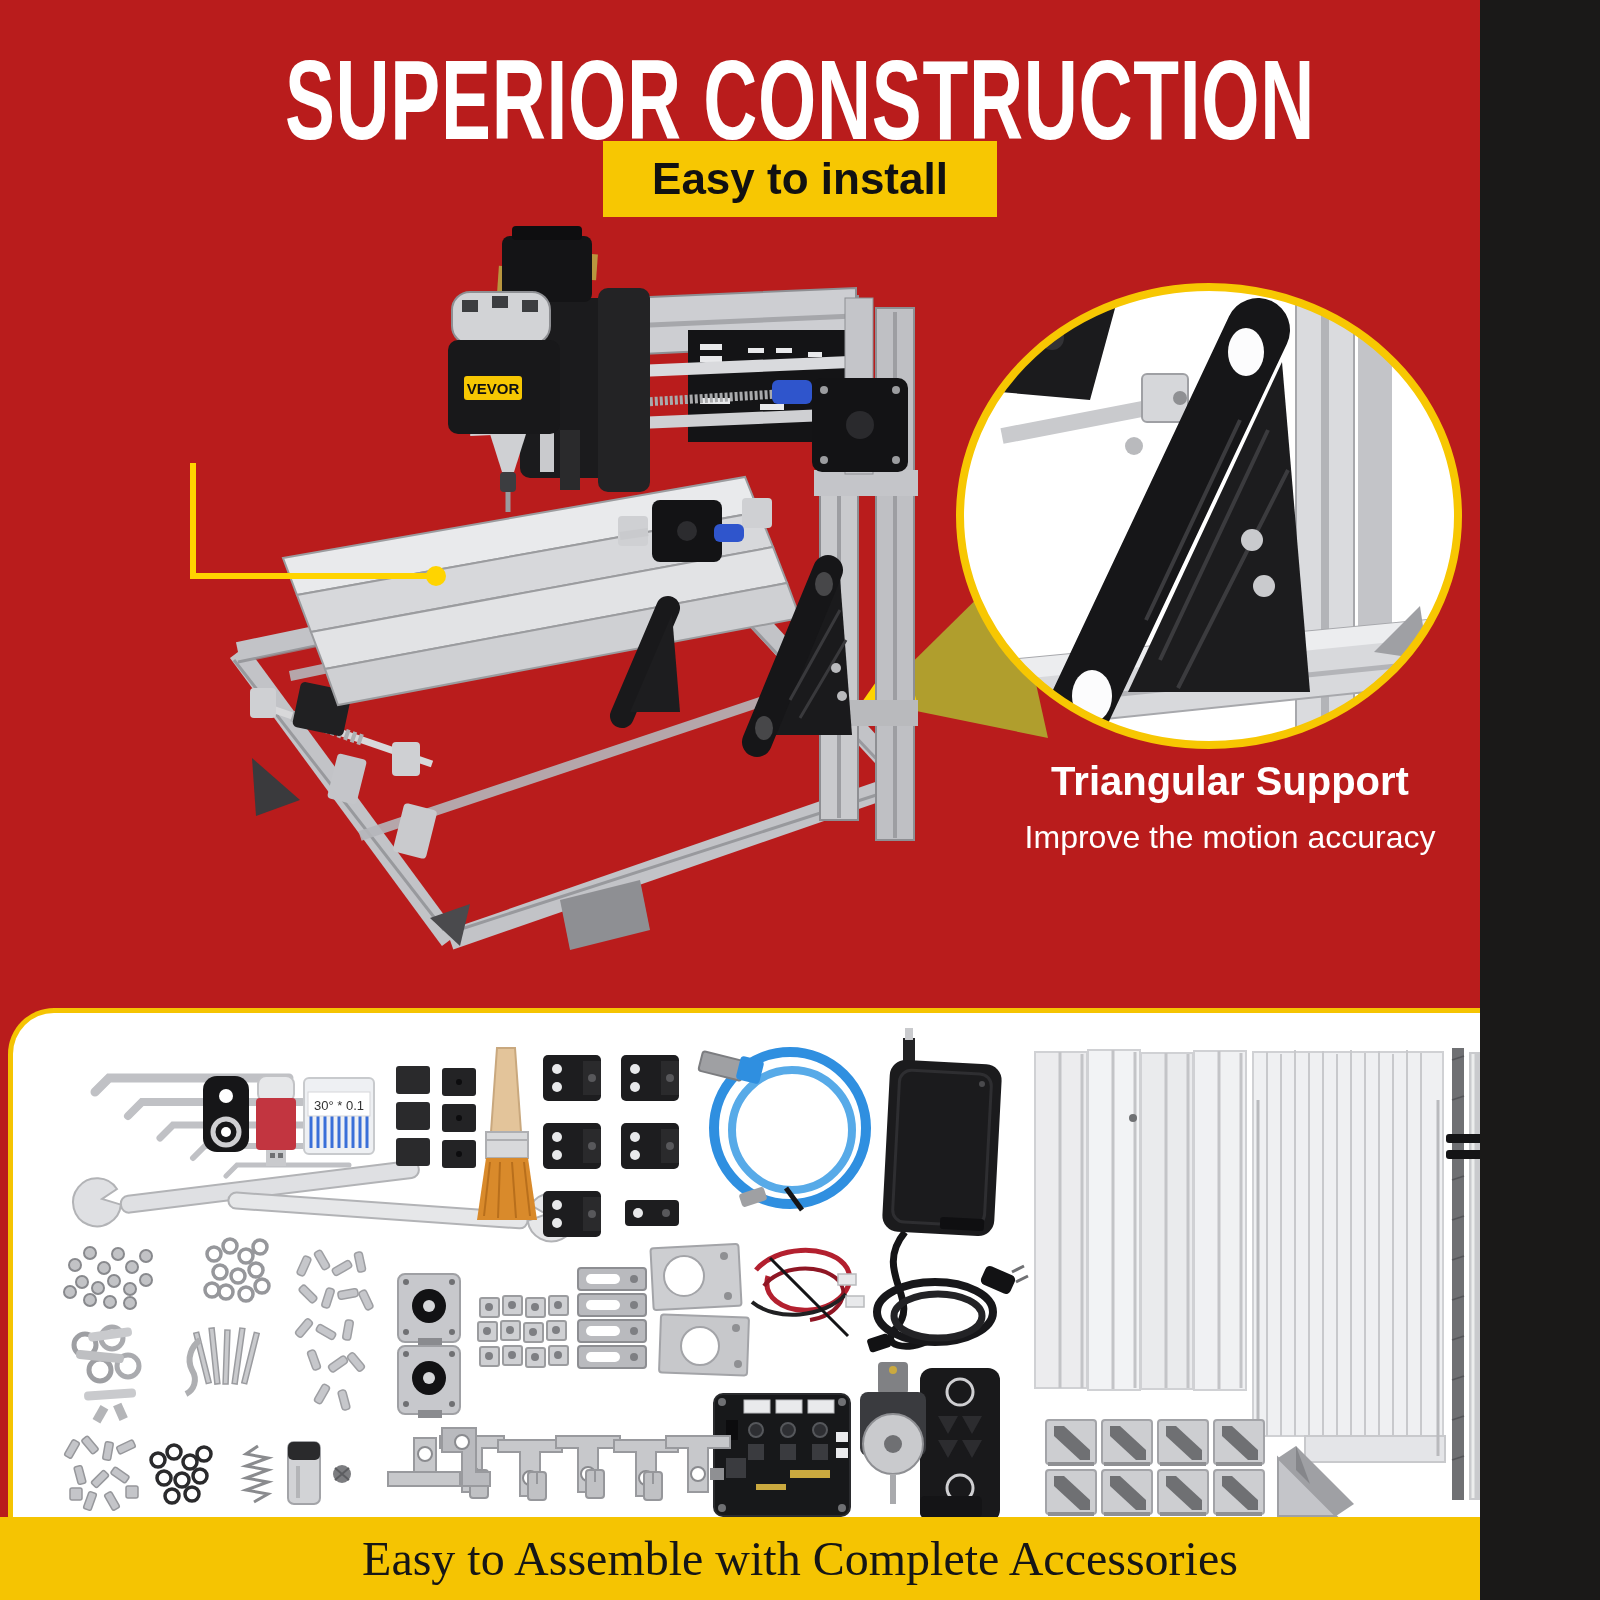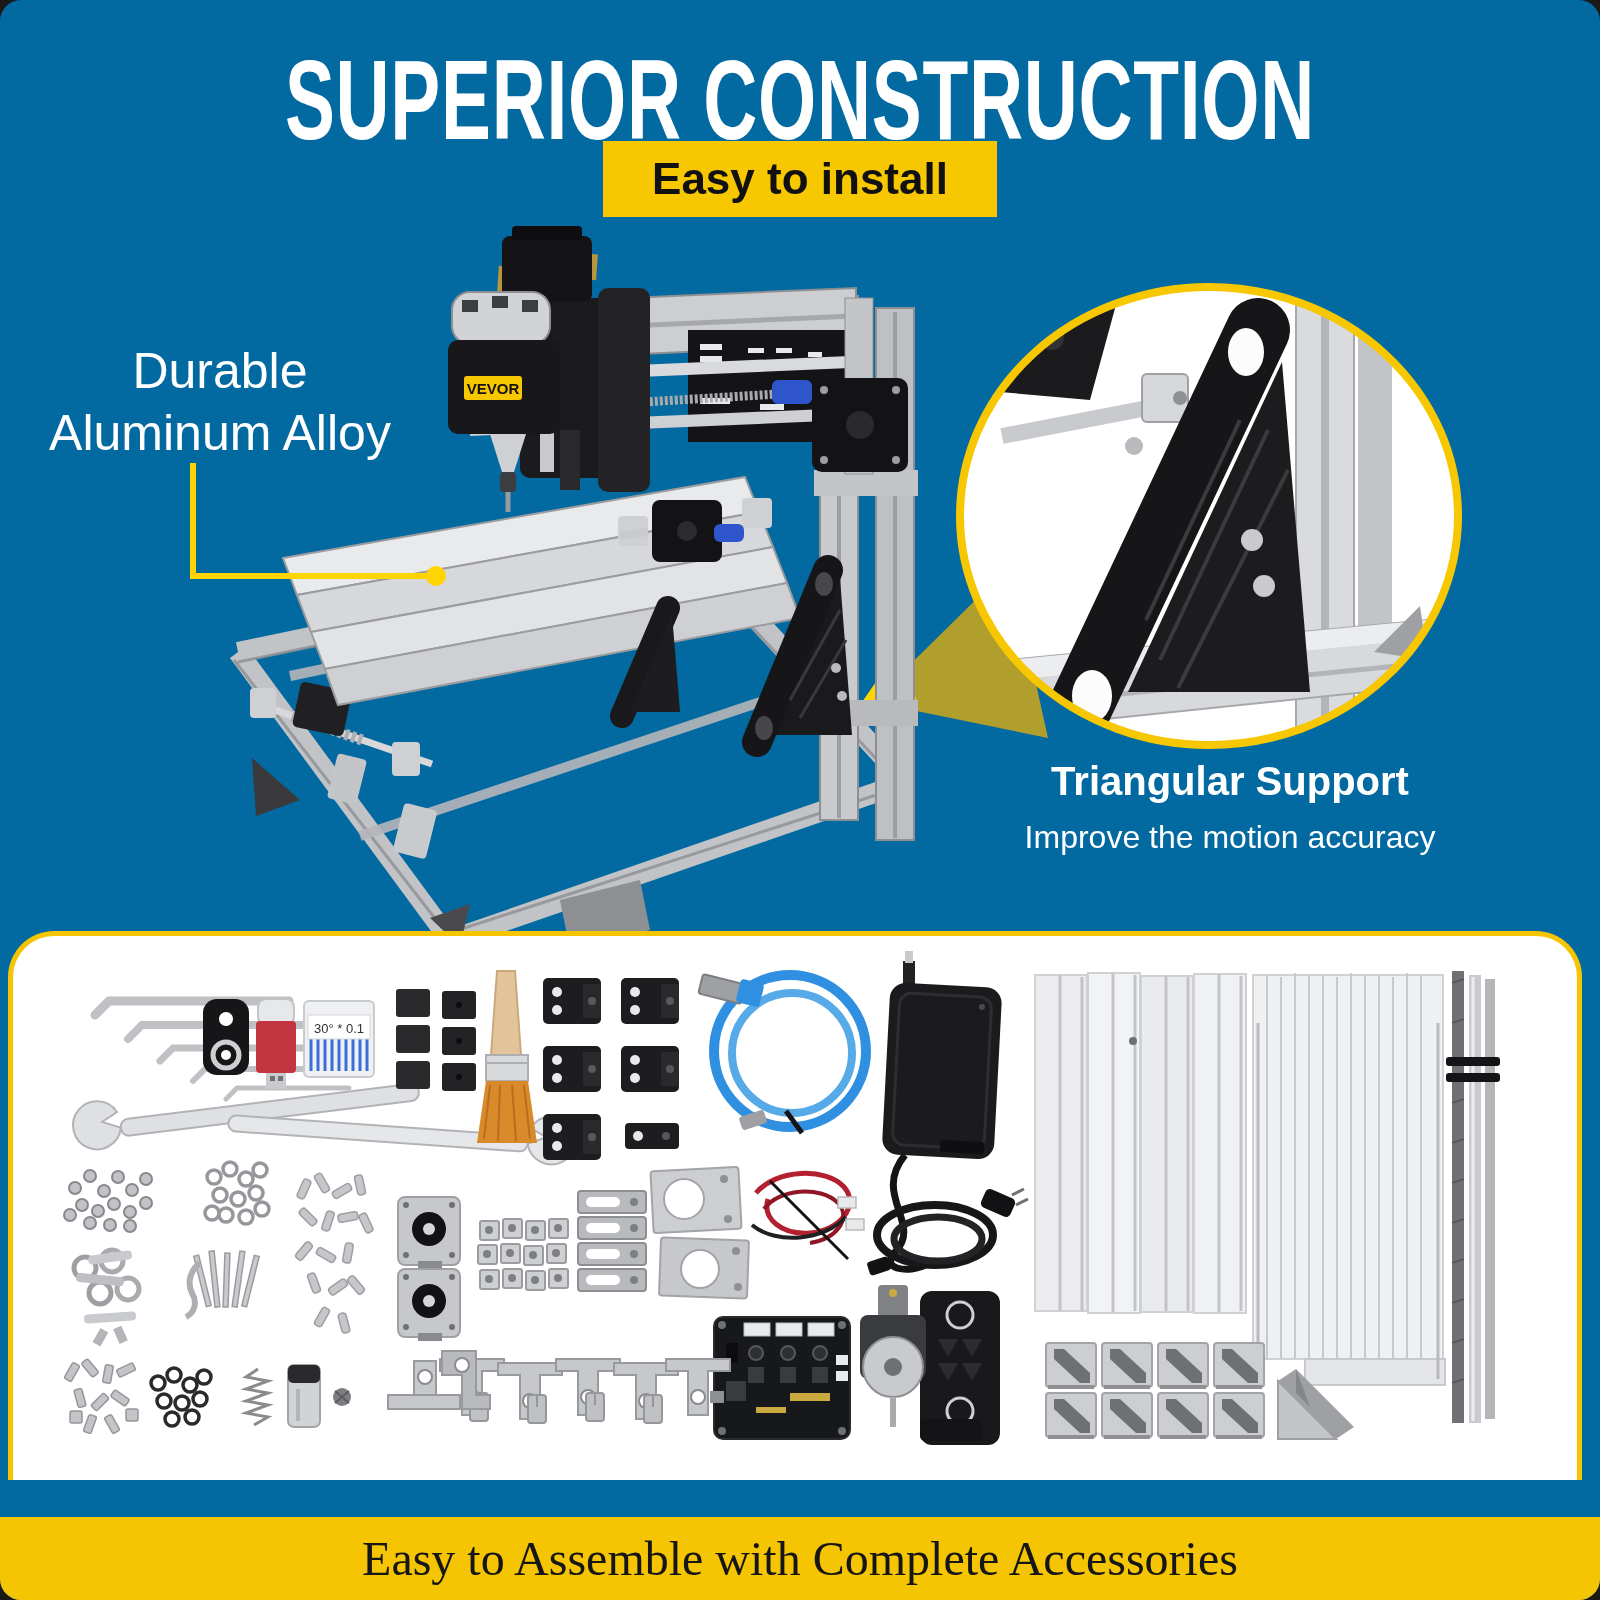--- a/index.html
+++ b/index.html
@@ -1,52 +1,48 @@
 <!DOCTYPE html>
 <html><head>
 <meta charset="utf-8">
 <style>
   html,body{margin:0;padding:0;background:#1a1918;}
-  .stage{position:relative;width:1600px;height:1600px;background:#0369a1;overflow:hidden;
-         font-family:"Liberation Sans",sans-serif;border-radius:21px;}
+  .stage{position:relative;width:1480px;height:1600px;background:#b91c1c;overflow:hidden;
+         font-family:"Liberation Sans",sans-serif;}
   
   .title{position:absolute;left:0;top:36px;width:1600px;text-align:center;
          color:#ffffff;font-size:104px;font-weight:bold;letter-spacing:1px;
          transform:scaleX(.72) scaleY(1.08);transform-origin:50% 0;white-space:nowrap;}
   .badge{position:absolute;left:603px;top:141px;width:394px;height:76px;background:#f7c702;
          display:flex;align-items:center;justify-content:center;
          color:#111;font-size:44px;font-weight:bold;}
   
   .durable{position:absolute;left:0px;top:340px;width:440px;text-align:center;color:#fff;
            font-size:50px;line-height:62px;font-weight:400;}
   .tri{position:absolute;left:880px;top:752px;width:700px;text-align:center;color:#fff;}
   .tri .t1{font-size:40px;font-weight:bold;line-height:58px;}
   .tri .t2{font-size:32px;font-weight:400;line-height:54px;}
   
-  .panel{position:absolute;left:8px;top:931px;width:1574px;height:549px;background:#ffffff;
+  .panel{position:absolute;left:8px;top:1008px;width:1574px;height:549px;background:#ffffff;
          border:5px solid #f5c402;border-bottom:none;border-radius:46px 46px 0 0;box-sizing:border-box;}
   .panel svg{position:absolute;left:0;top:0;}
   .bottombar{position:absolute;left:0;top:1517px;width:1600px;height:83px;background:#f5c402;
              display:flex;align-items:center;justify-content:center;
              color:#161616;font-size:48px;font-weight:400;font-family:Liberation Serif, serif;}
   .scene{position:absolute;left:0;top:0;}
   text{font-family:"Liberation Sans",sans-serif;}
 </style>
 </head>
 <body>
 
 <div class="stage">
 
   <div class="title">SUPERIOR CONSTRUCTION</div>
   <div class="badge">Easy to install</div>
 
-  <div class="durable">
-    <div>Durable</div>
-    <div>Aluminum Alloy</div>
-  </div>
 
   <div class="tri">
     <div class="t1">Triangular Support</div>
     <div class="t2">Improve the motion accuracy</div>
   </div>
 
   <svg class="scene" width="1600" height="1600" viewBox="0 0 1600 1600">
 
     <g>
       <polygon points="872,702 1010,566 1048,738" fill="#b09e2d"></polygon>

